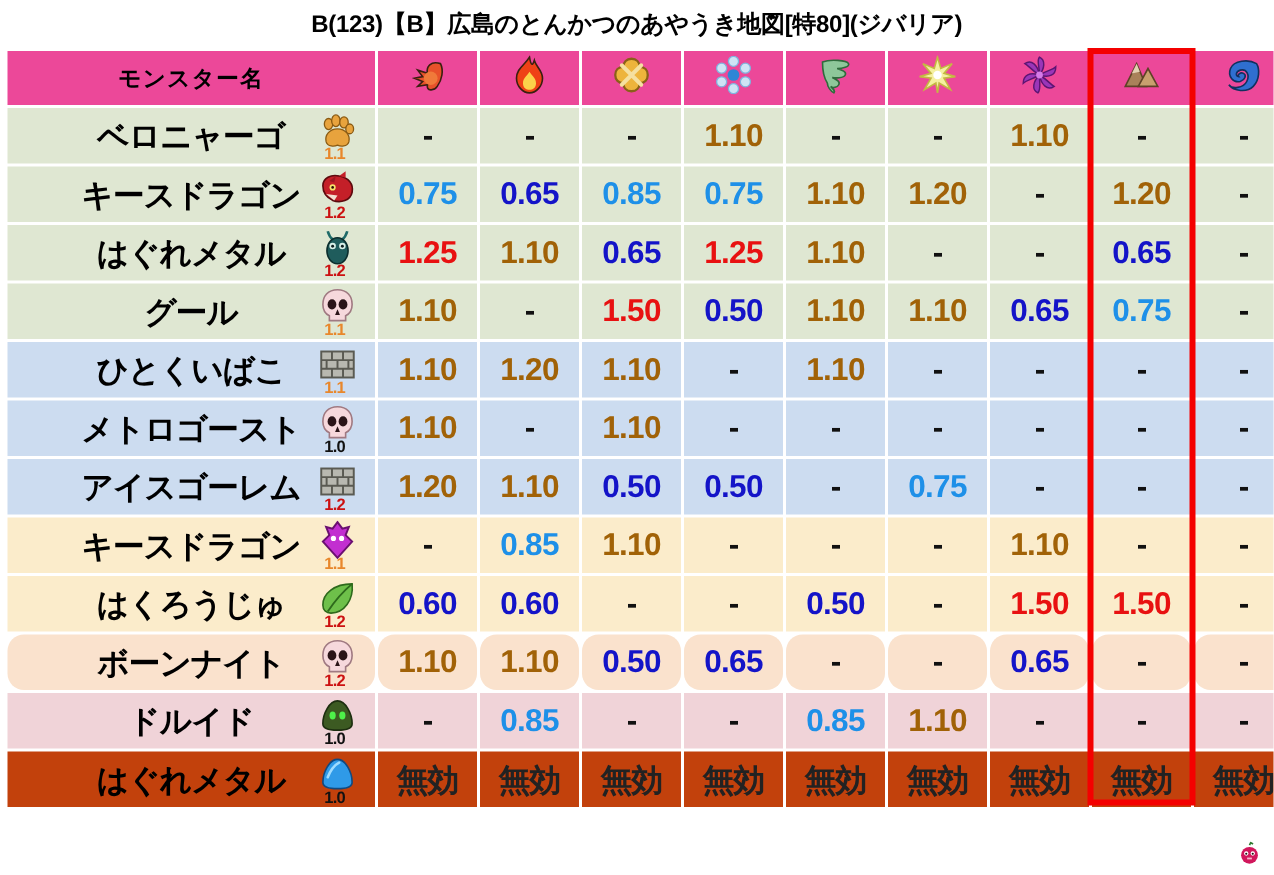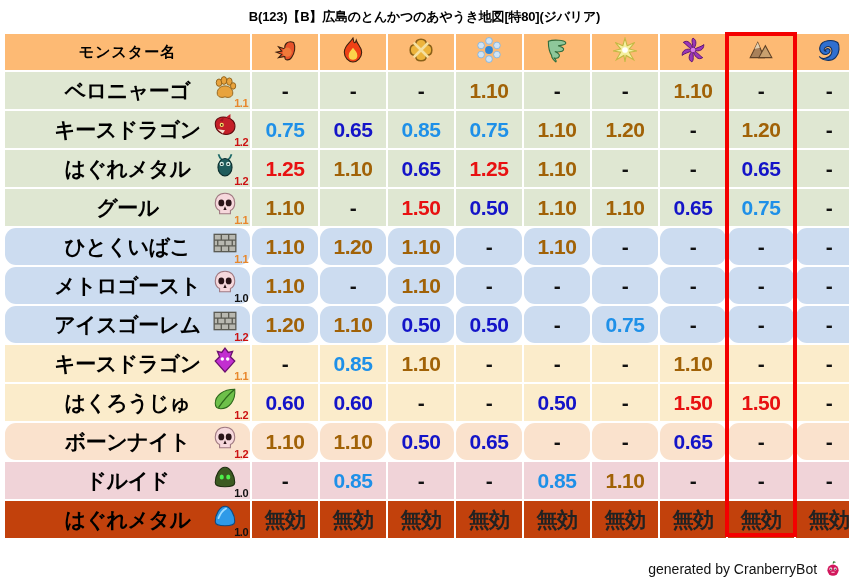--- a/index.html
+++ b/index.html
@@ -11,21 +11,21 @@
     width: 849px;
     height: 583px;
     font-family: "Liberation Sans", "DejaVu Sans", sans-serif;
     color: #000000;
     overflow: hidden;
     position: relative;
   }
 
   #page-title {
     text-align: center;
-    font-size: 13px;
+    font-size: 16px;
     font-weight: bold;
     letter-spacing: -0.2px;
     padding-top: 4px;
     height: 28px;
     line-height: 26px;
     white-space: nowrap;
   }
 
   .table-wrap {
     position: relative;
@@ -46,21 +46,21 @@
     vertical-align: middle;
     font-weight: bold;
   }
 
   col.c-name { width: 245px; }
   col.c-el   { width: 66px; }
 
   
   tr.head th {
     height: 36px;
-    background: #fdba74;
+    background: #ec4899;
   }
   th.name-head {
     text-align: right;
     padding-right: 58px;
     font-size: 15px;
     font-weight: normal;
     letter-spacing: 1px;
   }
   .el-ico {
     display: block;
@@ -91,21 +91,21 @@
     right: 10px;
     top: 2px;
     width: 30px;
     height: 26px;
     line-height: 26px;
     font-size: 20px;
     text-align: center;
   }
   .ver {
     position: absolute;
-    right: 2px;
+    right: 20px;
     bottom: 0px;
     font-size: 11px;
     font-weight: bold;
     line-height: 11px;
   }
   .ver.v-orange { color: #e8872b; }
   .ver.v-red    { color: #cc1111; margin-left: 16px; }
   .ver.v-black  { color: #111111; }
 
   td.val {
@@ -117,21 +117,21 @@
   
   .v-red    { color: #e81111; }
   .v-orange { color: #a16207; }
   .v-navy   { color: #1414c8; }
   .v-blue   { color: #1e90e8; }
   .v-dark   { color: #222222; }
   .v-nil    { color: #111111; font-size: 20px; }
 
   
   .bg-green { background: #dfe7d2; }
-  .bg-blue  { background: #ccdcf0; border-radius: 11px; }
+  .bg-blue  { background: #ccdcf0; }
   .bg-cream { background: #fbeccb; }
   .bg-peach { background: #fae2cd; border-radius: 11px; }
   .bg-pink  { background: #f0d3d8; }
   .bg-gray  { background: #c2410c; }
 
   
   #highlight-box {
     position: absolute;
     border: 4px solid #f40000;
     pointer-events: none;
@@ -457,21 +457,20 @@
           <td class="val bg-gray v-dark">無効</td>
           <td class="val bg-gray v-dark">無効</td>
           <td class="val bg-gray v-dark">無効</td>
         </tr>
       </tbody>
   </table>
   <div id="highlight-box" style="left: 725px; top: 0px; width: 72px; height: 505px;"></div>
 </div>
 
 <div id="footer">
-  <span>generated by CranberryBot</span>
   <span class="berry">
     <svg viewBox="0 0 20 20" width="16" height="16">
       <path d="M10 3 L11 1 L13 2" stroke="#2f7a2f" stroke-width="1.4" fill="none"></path>
       <circle cx="10" cy="11.5" r="7" fill="#d1175c"></circle>
       <circle cx="7.3" cy="10" r="1.8" fill="#ffffff"></circle>
       <circle cx="12.7" cy="10" r="1.8" fill="#ffffff"></circle>
       <circle cx="7.3" cy="10.2" r="0.9" fill="#201010"></circle>
       <circle cx="12.7" cy="10.2" r="0.9" fill="#201010"></circle>
       <rect x="8" y="13.4" width="4" height="1.5" fill="#f6b6c8"></rect>
     </svg>

